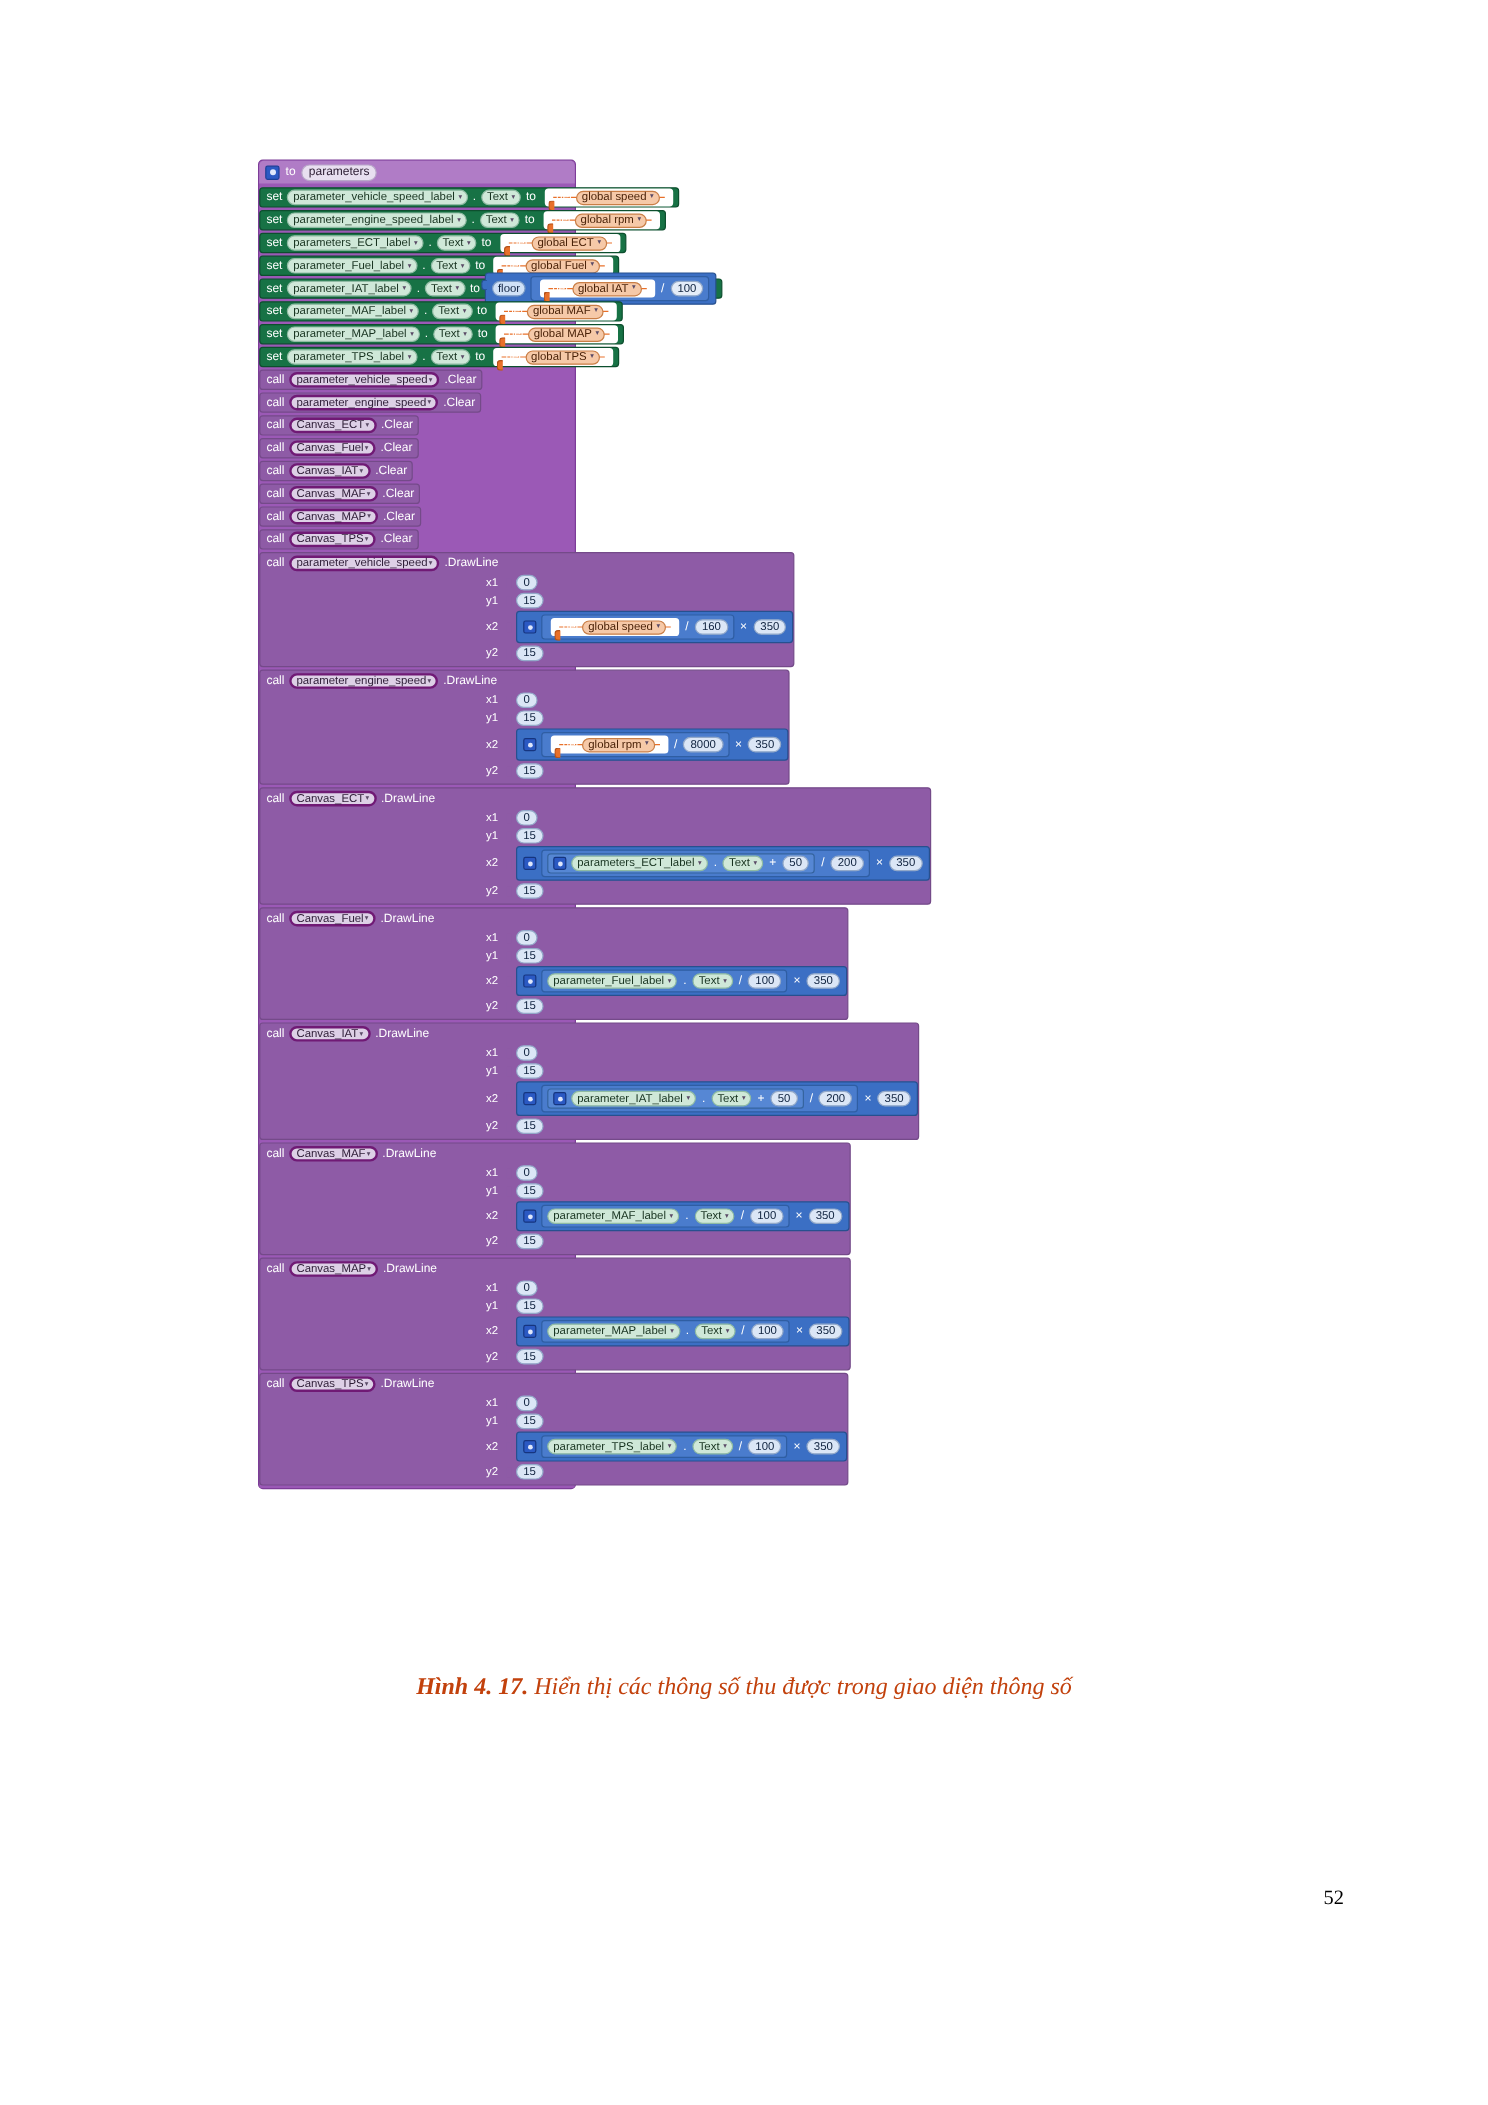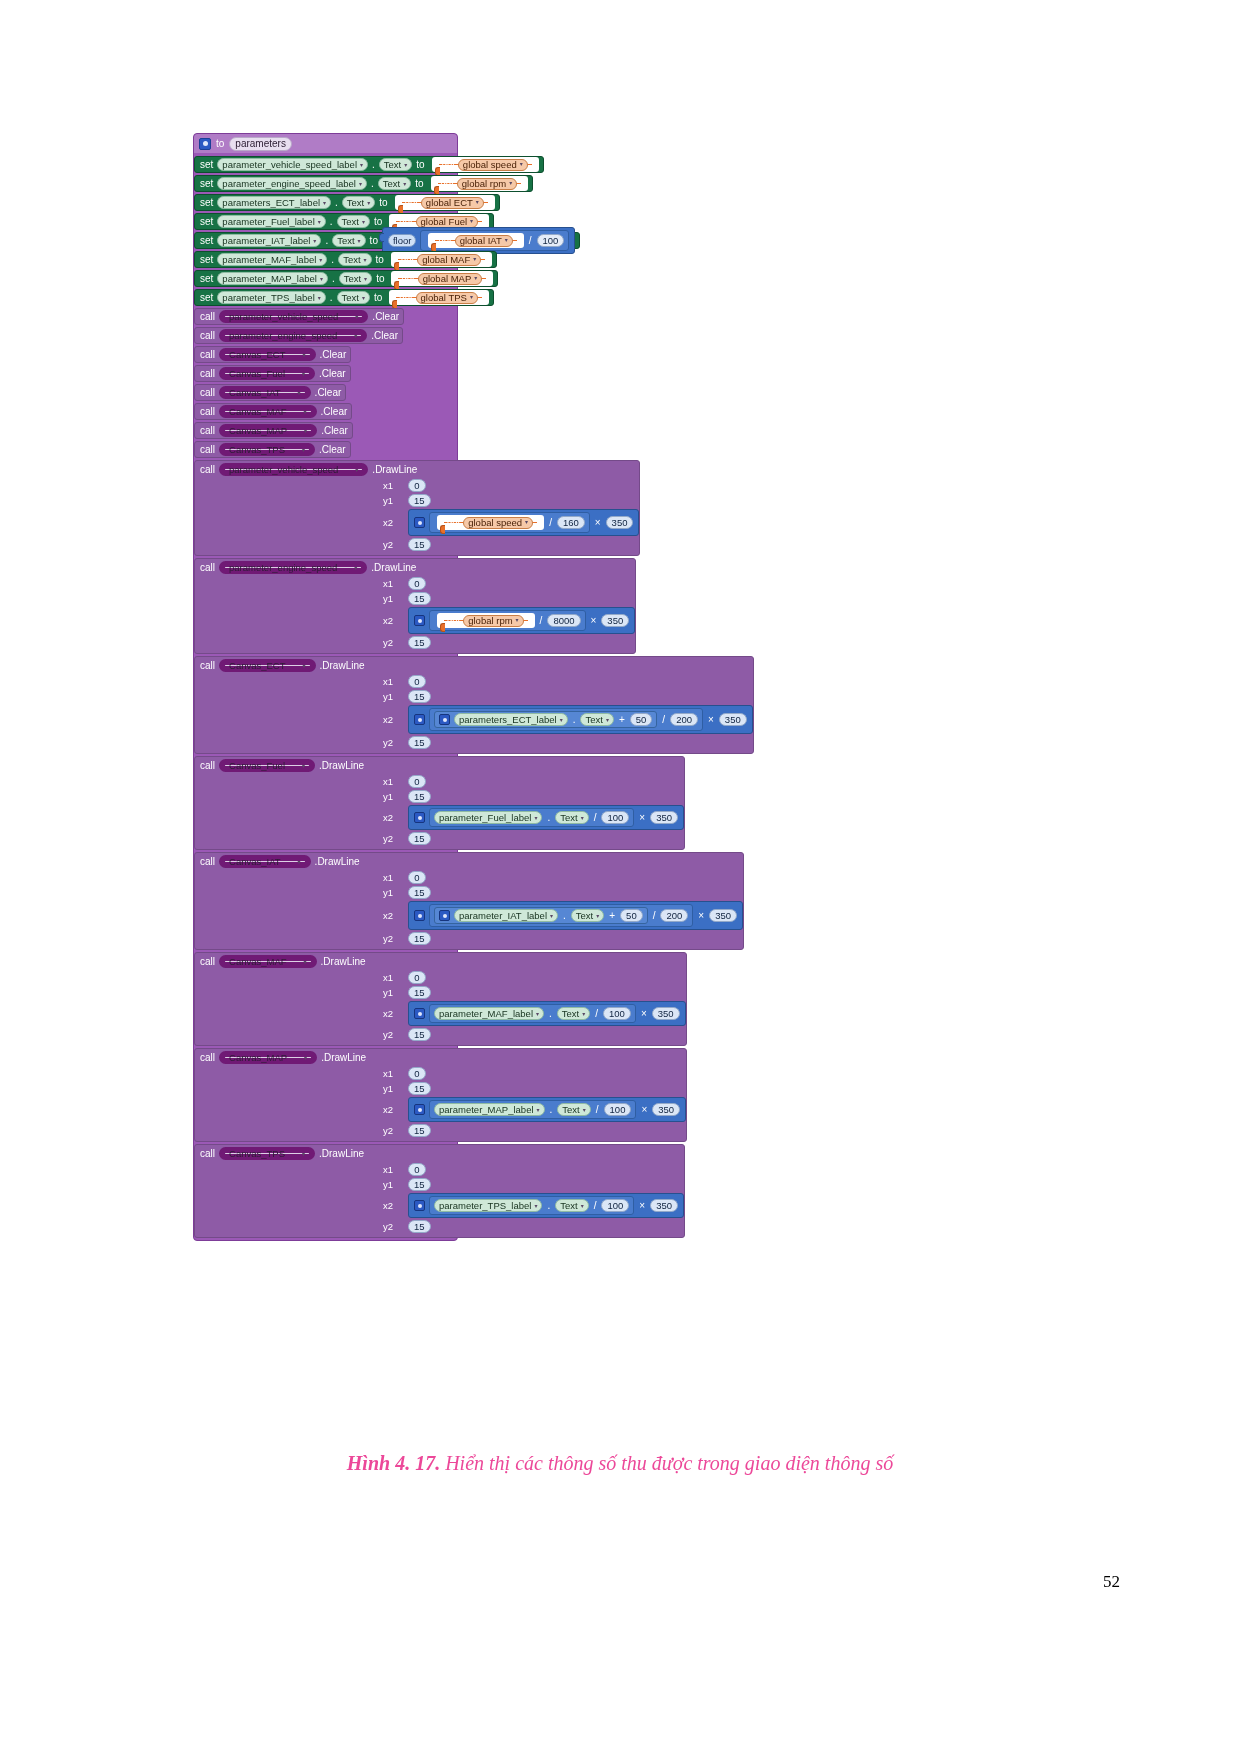--- a/index.html
+++ b/index.html
@@ -8,21 +8,21 @@
     width:1240px; height:1754px;
     background:#ffffff;
     font-family:"Liberation Sans", sans-serif;
     position:relative;
     overflow:hidden;
   }
 
   
   #blocks-canvas {
     position:absolute;
-    left:193px; top:133px;
+    left:215px; top:133px;
     width:900px; height:1225px;
   }
 
   
   .proc {
     position:relative;
     background:#9b59b6;
     border:1px solid #7d3c98;
     border-radius:4px 4px 4px 4px;
     width:265px;
@@ -88,24 +88,24 @@
   .row.callp  { background:#8e5ba6; border:1px solid #744a89; }
 
   .kw { color:#ffffff; font-size:10px; }
   .fld-green {
     background:#cfe8d8; border:1px solid #8fbba3; border-radius:7px;
     padding:0 4px; height:13px; line-height:12px;
     font-size:9.5px; color:#17321f;
     display:inline-flex; align-items:center; gap:3px;
   }
   .fld-purple {
-    background:#ddd0e6; border:6px solid #701a75; border-radius:7px;
+    background:#ddd0e6; border:2px solid #701a75; border-radius:7px;
     padding:0 4px; height:13px; line-height:12px;
     font-size:9.5px; color:#2d1c36;
-    display:inline-flex; align-items:center; gap:17px;
+    display:inline-flex; align-items:center; gap:1px;
   }
   .dot { color:#ffffff; font-size:10px; }
 
   
   .getter {
     background:#e8702a; border:7px solid #ffffff;
     border-radius:3px;
     height:15px;
     display:inline-flex; align-items:center; gap:3px;
     padding:0 4px 0 3px;
@@ -208,27 +208,27 @@
   .socket {
     width:4px; height:8px;
     background:#8e5ba6;
     flex:0 0 auto;
   }
   .draw .numfld { background:#dbe6f6; }
 
   
   #caption {
     position:absolute;
-    left:0; top:1452px;
+    left:0; top:1395px;
     width:1240px;
     text-align:center;
     font-family:"Liberation Serif", serif;
     font-size:20px;
     font-style:italic;
-    color:#ec4899;
+    color:#c2410c;
   }
   #caption b { font-weight:bold; }
   #page-number {
     position:absolute;
     right:120px; top:1572px;
     font-family:"Liberation Serif", serif;
     font-size:17px;
     color:#000;
   }
 </style>

